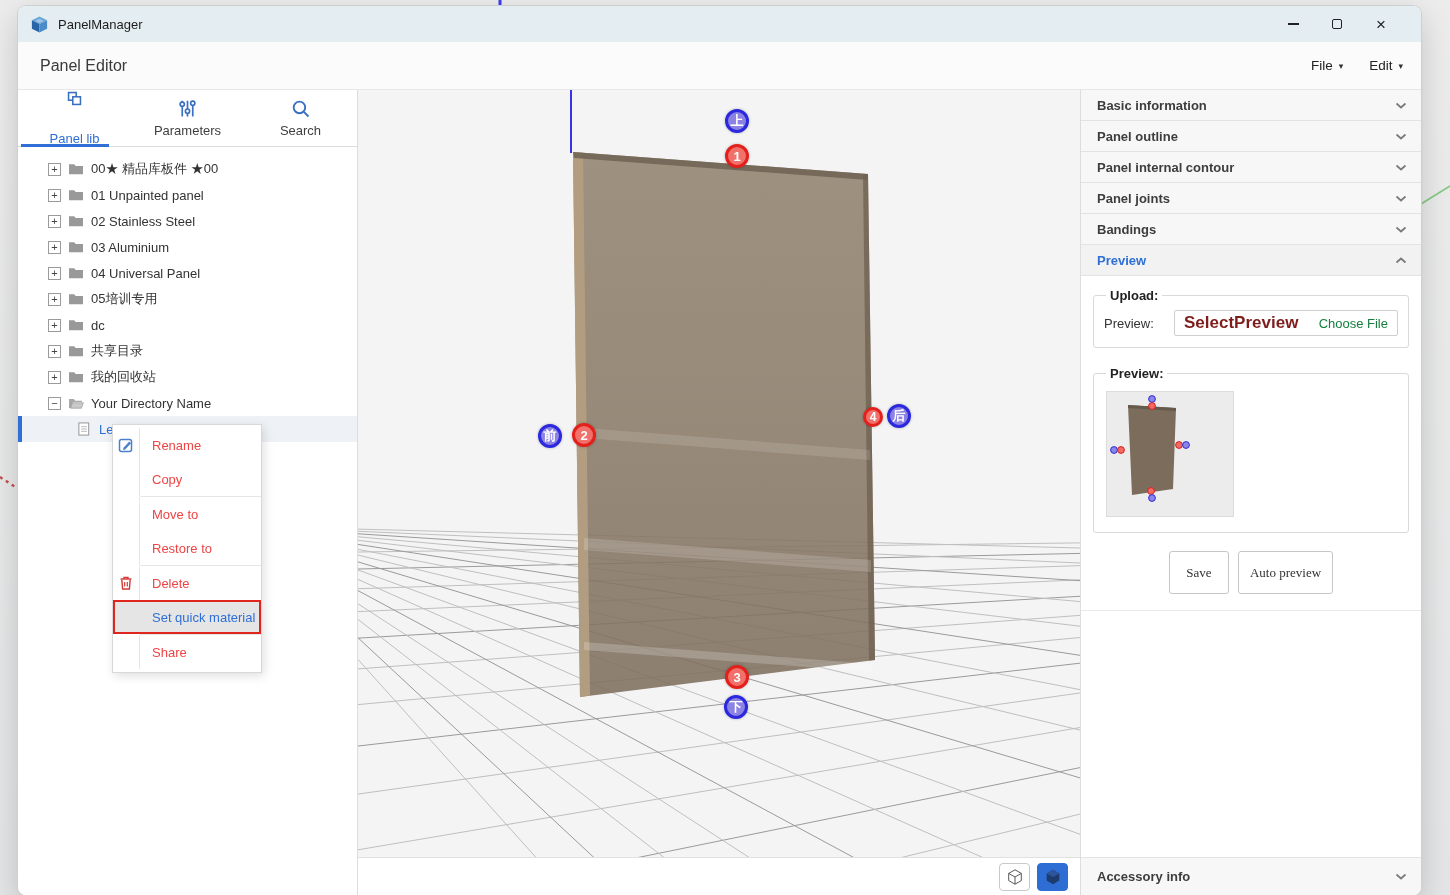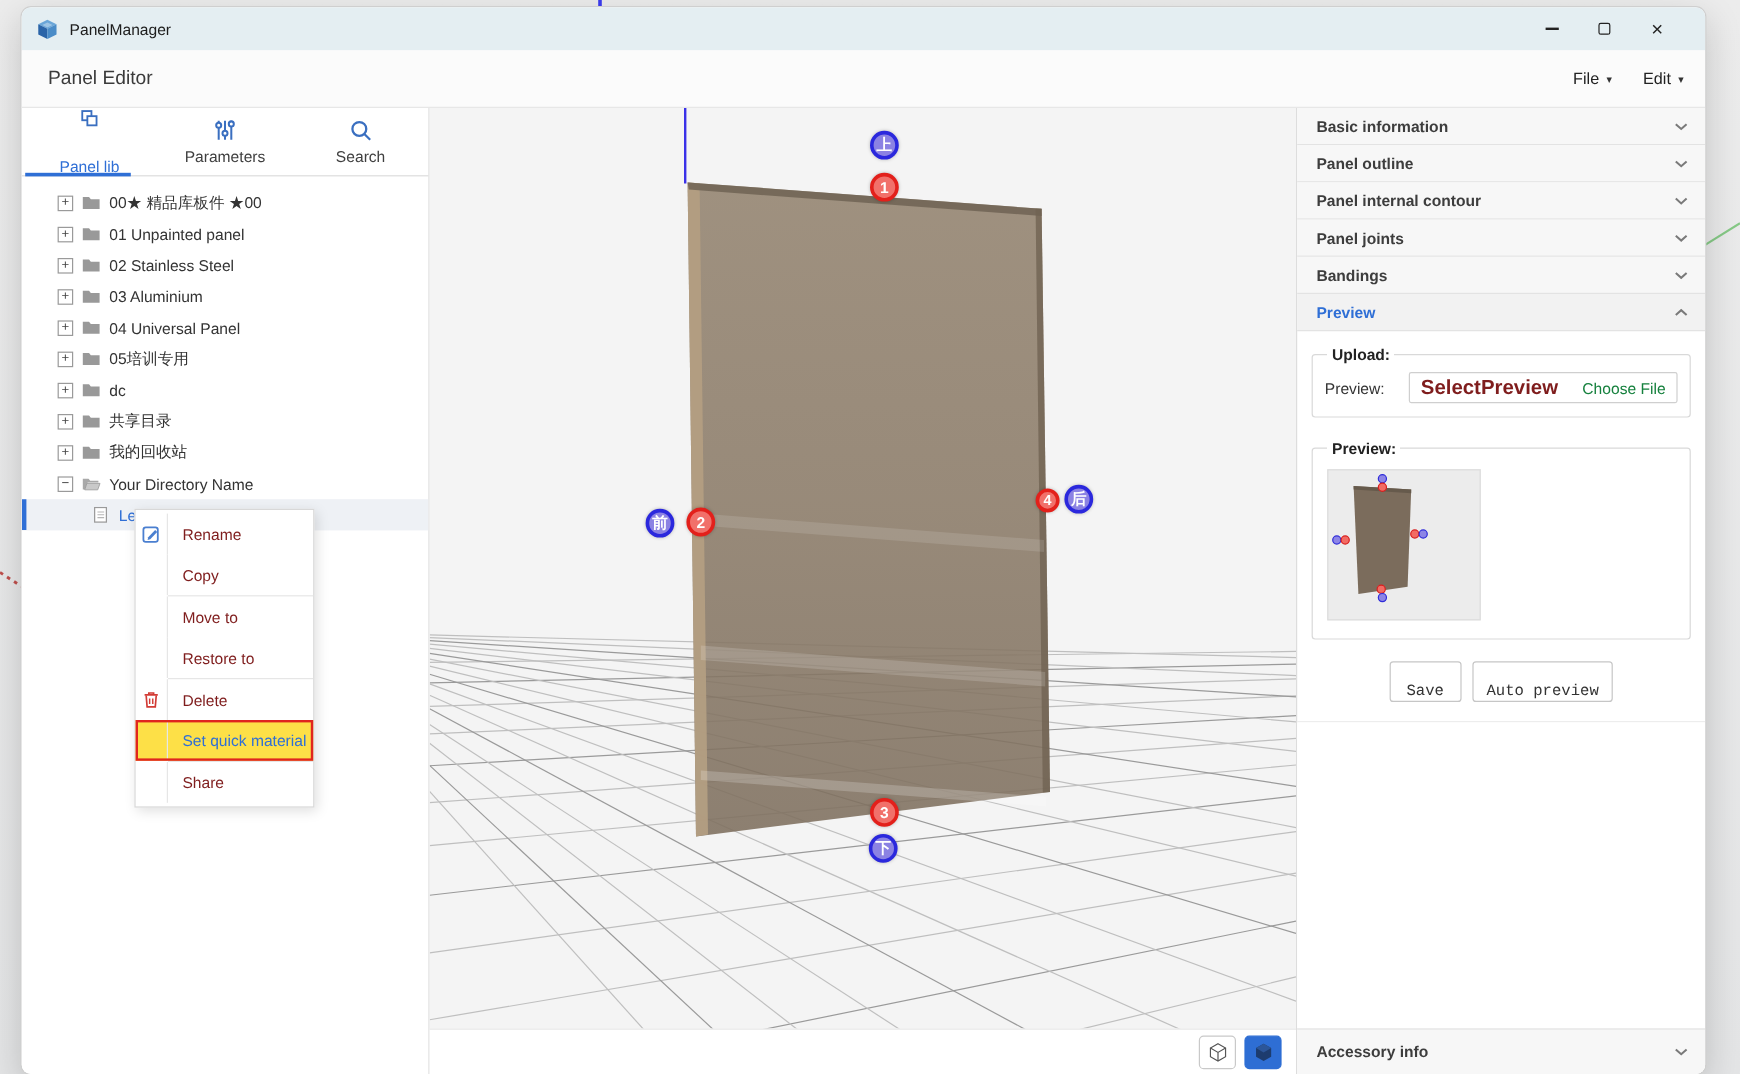--- a/index.html
+++ b/index.html
@@ -48,22 +48,22 @@
     display:flex; align-items:center; justify-content:center; font-size:11px; line-height:10px; color:#444; }
   .trow .ticon { display:flex; align-items:center; }
   .trow.child { padding-left:58px; }
   .trow.selected { background:#eef1f5; color:#2f6fd6; box-shadow:inset 4px 0 0 #2f6fd6; }
   
   .context-menu { position:absolute; left:112px; top:424px; width:150px; z-index:50;
     background:#fff; border:1px solid #d8d8d8; box-shadow:2px 3px 10px rgba(0,0,0,.13); padding:3px 0; }
   .menu-item { position:relative; height:34px; display:flex; align-items:center; }
   .menu-item .gutter { width:27px; flex:0 0 27px; height:100%; border-right:1px solid #e6e6e6;
     display:flex; align-items:center; justify-content:center; }
-  .menu-item .label { padding-left:12px; font-size:13px; color:#7f1d1d; }
-  .menu-item.hl { background:#fde047;text-align:center; }
+  .menu-item .label { padding-left:12px; font-size:13px; color:#ef4444; }
+  .menu-item.hl { background:#e5e5e5;text-align:center; }
   .menu-item.hl .label { color:#2f6fd6; }
   .menu-item.hl::after { content:''; position:absolute; inset:0; border:2px solid #e0251f; pointer-events:none; }
   .menu-sep { height:1px; background:#e6e6e6; margin-left:27px; }
   
   .viewport-col { flex:1; display:flex; flex-direction:column; min-width:0; }
   .scene { position:relative; flex:1; background:#f4f4f4; overflow:hidden; }
   .scene svg.scene-svg { position:absolute; inset:0; width:100%; height:100%; }
   .vtoolbar { height:38px; flex:0 0 38px; background:#fff; border-top:1px solid #e1e1e1;
     display:flex; align-items:center; justify-content:flex-end; gap:7px; padding-right:12px; }
   .vtool { width:31px; height:28px; border:1px solid #c9c9c9; border-radius:4px; background:#fff;
@@ -86,22 +86,22 @@
   fieldset { border:1px solid #d9d9d9; border-radius:3px; margin:0 2px 18px 2px; padding:7px 10px 11px 10px; }
   legend { font-size:13px; font-weight:bold; color:#222; padding:0 4px; margin-left:2px; }
   .upload-row { display:flex; align-items:center; gap:12px; }
   .upload-row .flabel { font-size:13px; color:#333; flex:0 0 58px; }
   .file-box { flex:1; height:26px; border:1px solid #cfcfcf; border-radius:2px; background:#fff;
     display:flex; align-items:center; justify-content:space-between; padding:0 9px; }
   .file-box .ph { font-size:17px; color:#7f1d1d;font-weight:bold; }
   .file-box .cf { font-size:13px; color:#15803d; }
   .thumb { width:128px; height:126px; background:#ececec; border:1px solid #dcdcdc; margin:3px 0 4px 2px; }
   .btn-row { display:flex; justify-content:center; gap:9px; margin:3px 0 4px; }
-  .btn { height:16px; min-width:60px; padding:16px 11px; background:#fff; border:1px solid #c6c6c6;
-    border-radius:3px; font-size:13px; color:#333; font-family:Liberation Mono, monospace; }
+  .btn { height:43px; min-width:60px; padding:0 11px; background:#fff; border:1px solid #c6c6c6;
+    border-radius:3px; font-size:13px; color:#333; font-family:Liberation Serif, serif; }
   .insp-filler { flex:1; background:#fff; }
   .acc-header.bottom { border-top:1px solid #e3e3e3; border-bottom:none; height:38px; flex:0 0 38px; background:#f7f7f7; }
   .chev { display:block; }
 </style>
 </head>
 <body>
 
 <svg width="0" height="0" style="position:absolute">
   <defs>
     <symbol id="i-folder" viewBox="0 0 16 14">

